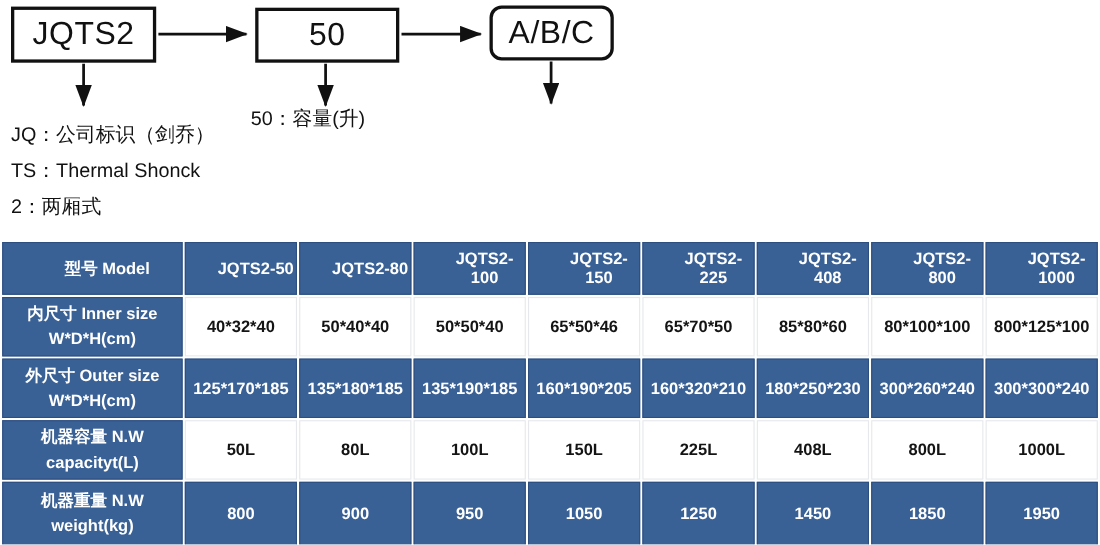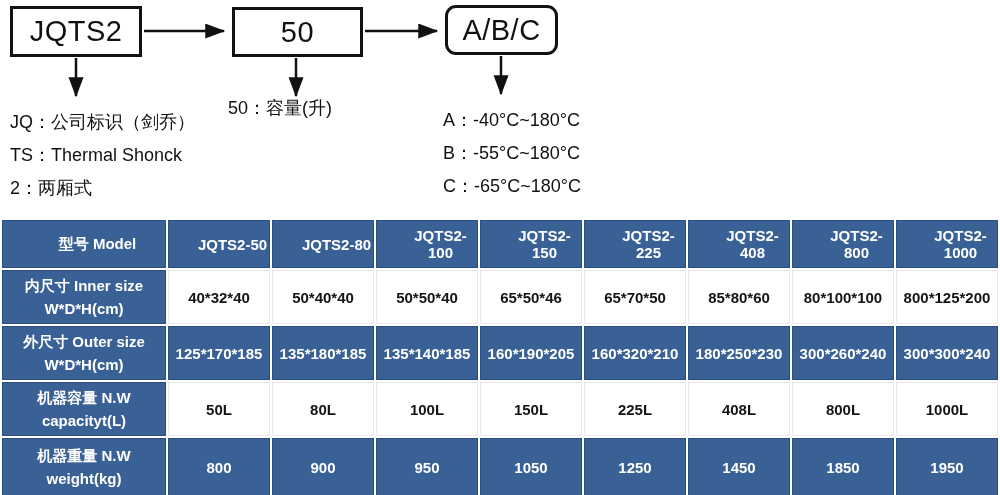--- a/index.html
+++ b/index.html
@@ -67,25 +67,20 @@
     <div class="legend" id="legend-left">
       <div class="line">JQ：公司标识（剑乔）</div>
       <div class="line">TS：Thermal Shonck</div>
       <div class="line">2：两厢式</div>
     </div>
 
     <div class="legend" id="legend-mid">
       <div class="line">50：容量(升)</div>
     </div>
 
-    <div class="legend" id="legend-right">
-      <div class="line">A：-40°C~180°C</div>
-      <div class="line">B：-55°C~180°C</div>
-      <div class="line">C：-65°C~180°C</div>
-    </div>
   </div>
 
   <table class="spec">
     <colgroup>
       <col style="width:164px">
       <col style="width:102px">
         <col style="width:102px">
         <col style="width:102px">
         <col style="width:102px">
       <col style="width:102px">
@@ -113,33 +108,33 @@
             <div>W*D*H(cm)</div>
           </div>
         </th>
         <td class="cell-white">40*32*40</td>
         <td class="cell-white">50*40*40</td>
         <td class="cell-white">50*50*40</td>
         <td class="cell-white">65*50*46</td>
         <td class="cell-white">65*70*50</td>
         <td class="cell-white">85*80*60</td>
         <td class="cell-white">80*100*100</td>
-        <td class="cell-white">800*125*200</td>
+        <td class="cell-white">800*125*100</td>
       </tr>
 
       <tr class="r-body">
         <th class="cell-blue">
           <div class="lbl2">
             <div>外尺寸 Outer size</div>
             <div>W*D*H(cm)</div>
           </div>
         </th>
         <td class="cell-blue">125*170*185</td>
         <td class="cell-blue">135*180*185</td>
-        <td class="cell-blue">135*140*185</td>
+        <td class="cell-blue">135*190*185</td>
         <td class="cell-blue">160*190*205</td>
         <td class="cell-blue">160*320*210</td>
         <td class="cell-blue">180*250*230</td>
         <td class="cell-blue">300*260*240</td>
         <td class="cell-blue">300*300*240</td>
       </tr>
 
       <tr class="r-body">
         <th class="cell-blue">
           <div class="lbl2">

